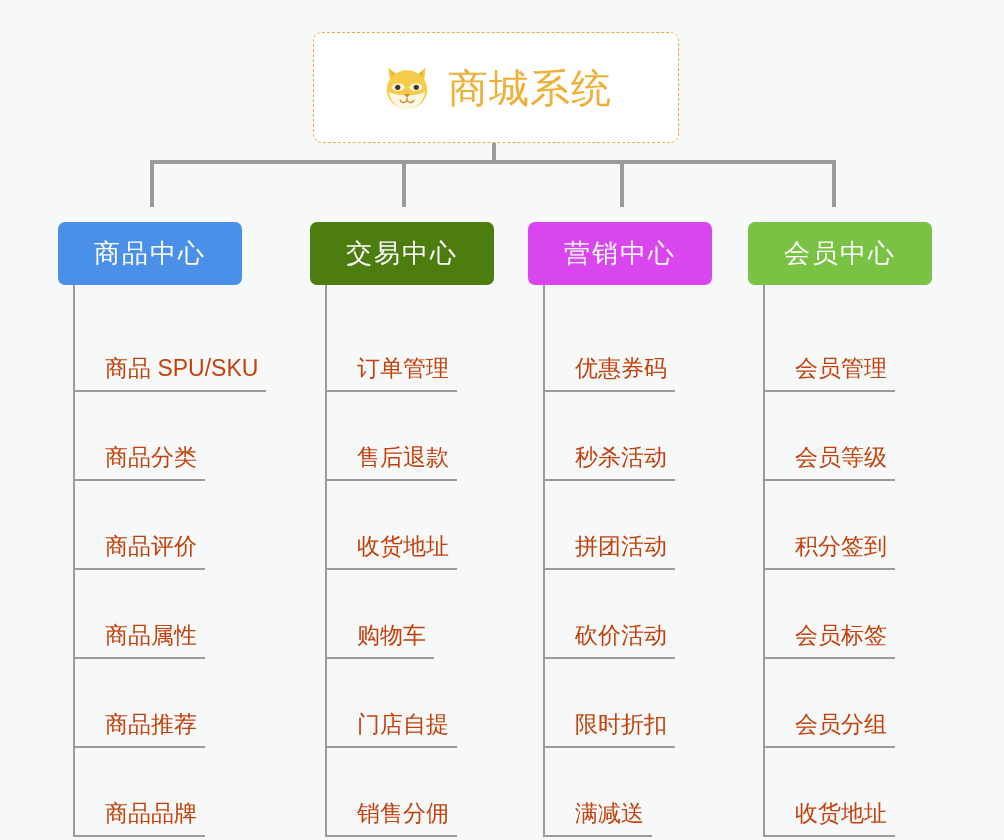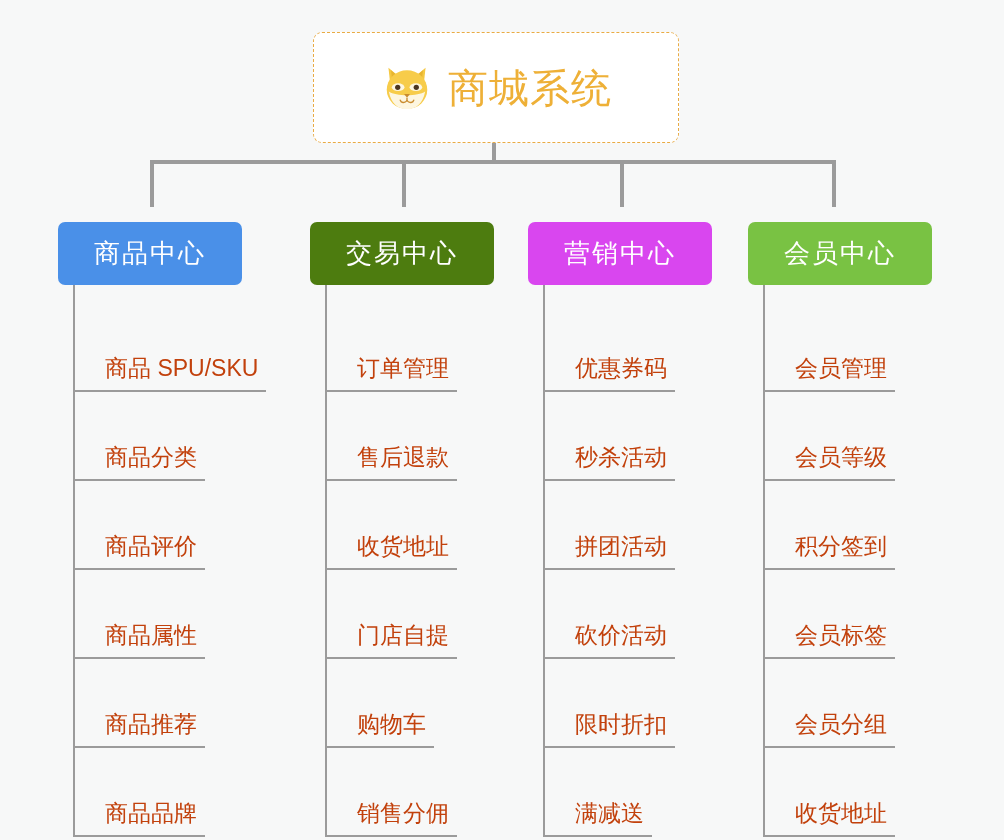--- a/index.html
+++ b/index.html
@@ -181,26 +181,26 @@
       <div class="leaf-item">
           <span class="leaf-label">订单管理</span>
         </div>
       <div class="leaf-item">
           <span class="leaf-label">售后退款</span>
         </div>
       <div class="leaf-item">
           <span class="leaf-label">收货地址</span>
         </div>
       <div class="leaf-item">
+          <span class="leaf-label">购物车</span>
+        </div>
+      <div class="leaf-item">
           <span class="leaf-label">门店自提</span>
         </div>
       <div class="leaf-item">
-          <span class="leaf-label">购物车</span>
-        </div>
-      <div class="leaf-item">
           <span class="leaf-label">销售分佣</span>
         </div>
     </div>
   </div>
 
   <div class="branch branch-3">
     <div class="branch-header">
       <span>营销中心</span>
     </div>
     <div class="leaf-list">

